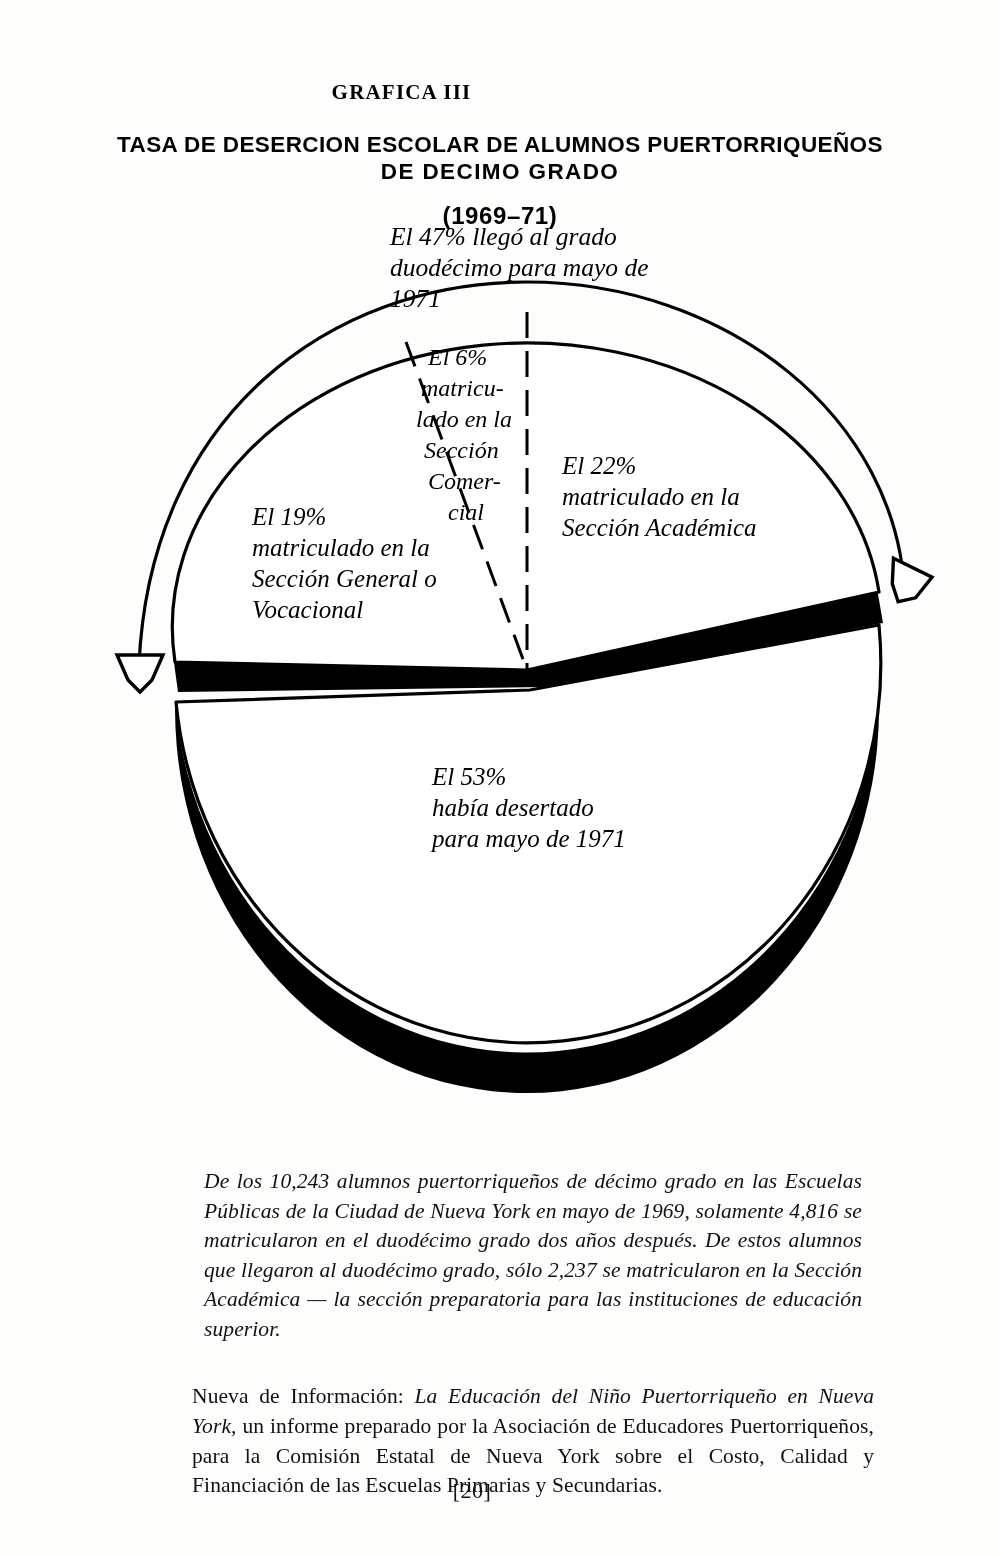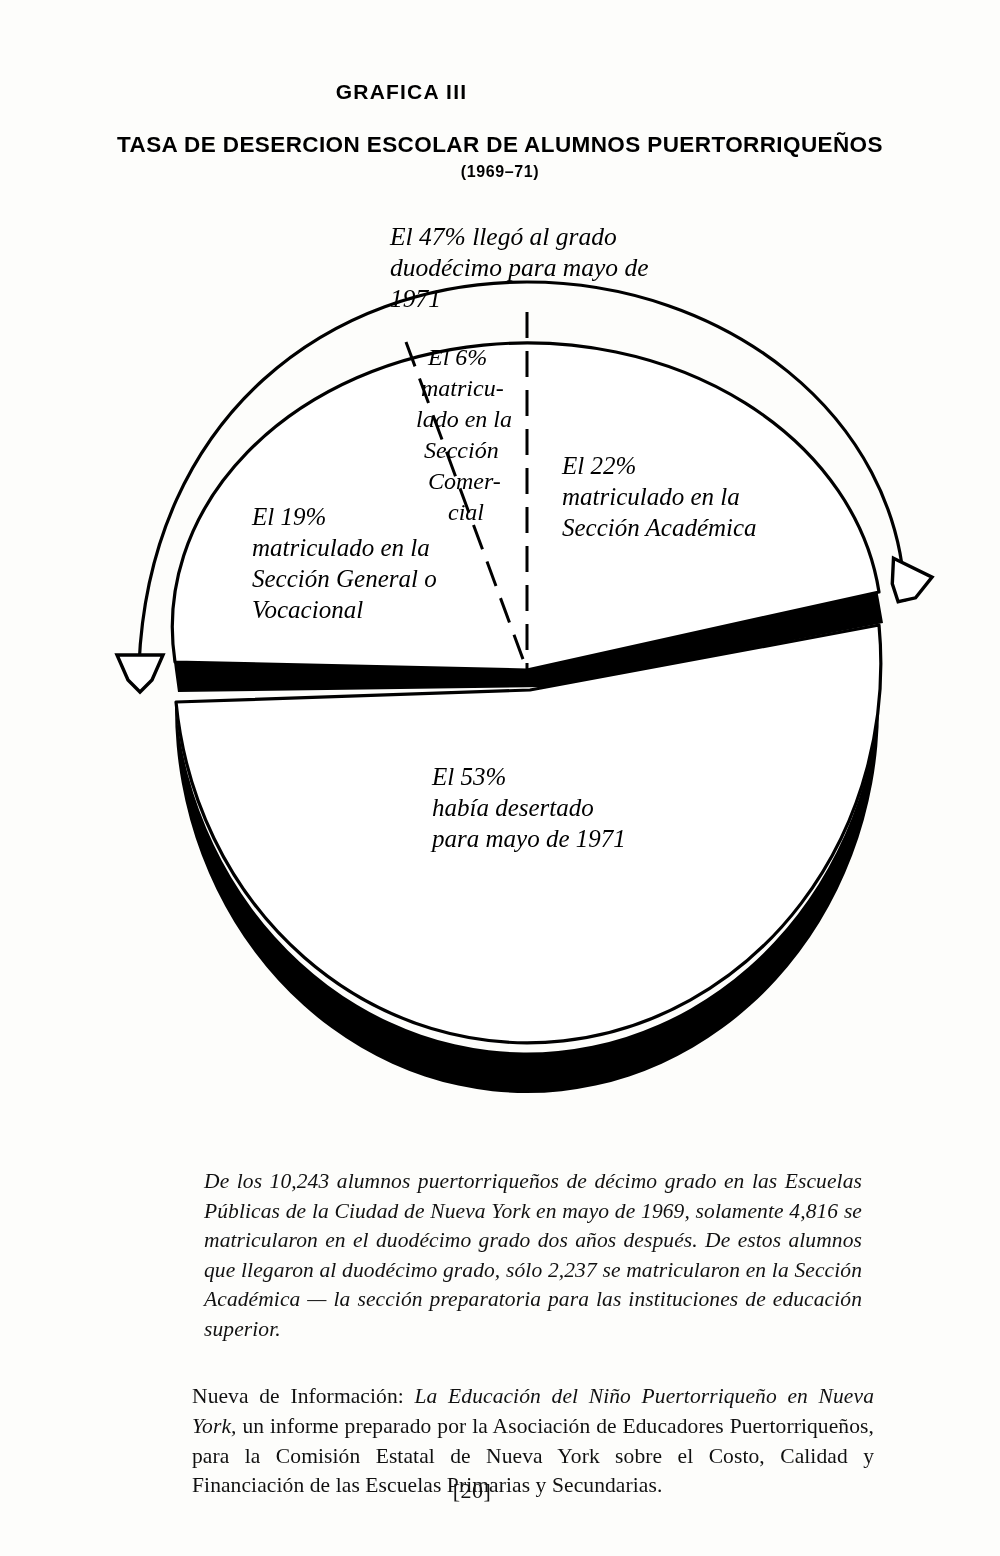--- a/index.html
+++ b/index.html
@@ -22,21 +22,21 @@
     background: #fdfdfb;
   }
 
   
   .fig-label {
     position: absolute;
     top: 80px;
     left: 0;
     width: 803px;
     text-align: center;
-    font-family: Liberation Sans, sans-serif;
+    font-family: Liberation Serif, serif;
     font-weight: 700;
     font-size: 21px;
     letter-spacing: 1.2px;
     color: #000;
   }
   .title-block {
     position: absolute;
     top: 131px;
     left: 0;
     width: 1000px;
@@ -50,24 +50,24 @@
     letter-spacing: 0.4px;
     line-height: 27px;
     white-space: nowrap;
   }
   .title-l2 {
     font-size: 22.5px;
     letter-spacing: 1.4px;
     line-height: 27px;
   }
   .title-l3 {
-    font-size: 16px;
+    font-size: 24px;
     letter-spacing: 0.6px;
     line-height: 26px;
-    margin-top: 1px;
+    margin-top: 18px;
   }
 
   
   #chart-svg {
     position: absolute;
     top: 200px;
     left: 0;
     width: 1000px;
     height: 920px;
   }
@@ -116,20 +116,21 @@
 </style>
 </head>
 <body>
 
 <div class="page">
 
   <div class="fig-label">GRAFICA III</div>
 
   <div class="title-block">
     <div class="title-l1">TASA DE DESERCION ESCOLAR DE ALUMNOS PUERTORRIQUEÑOS</div>
+    <div class="title-l2">DE DECIMO GRADO</div>
     <div class="title-l3">(1969–71)</div>
   </div>
 
   <svg id="chart-svg" viewBox="0 0 1000 920">
 
     <g>
       <text class="chart-text" x="390" y="45" font-size="25.5">El 47% llegó al grado</text>
       <text class="chart-text" x="390" y="76" font-size="25.5">duodécimo para mayo de</text>
       <text class="chart-text" x="390" y="107" font-size="25.5">1971</text>
     </g>

